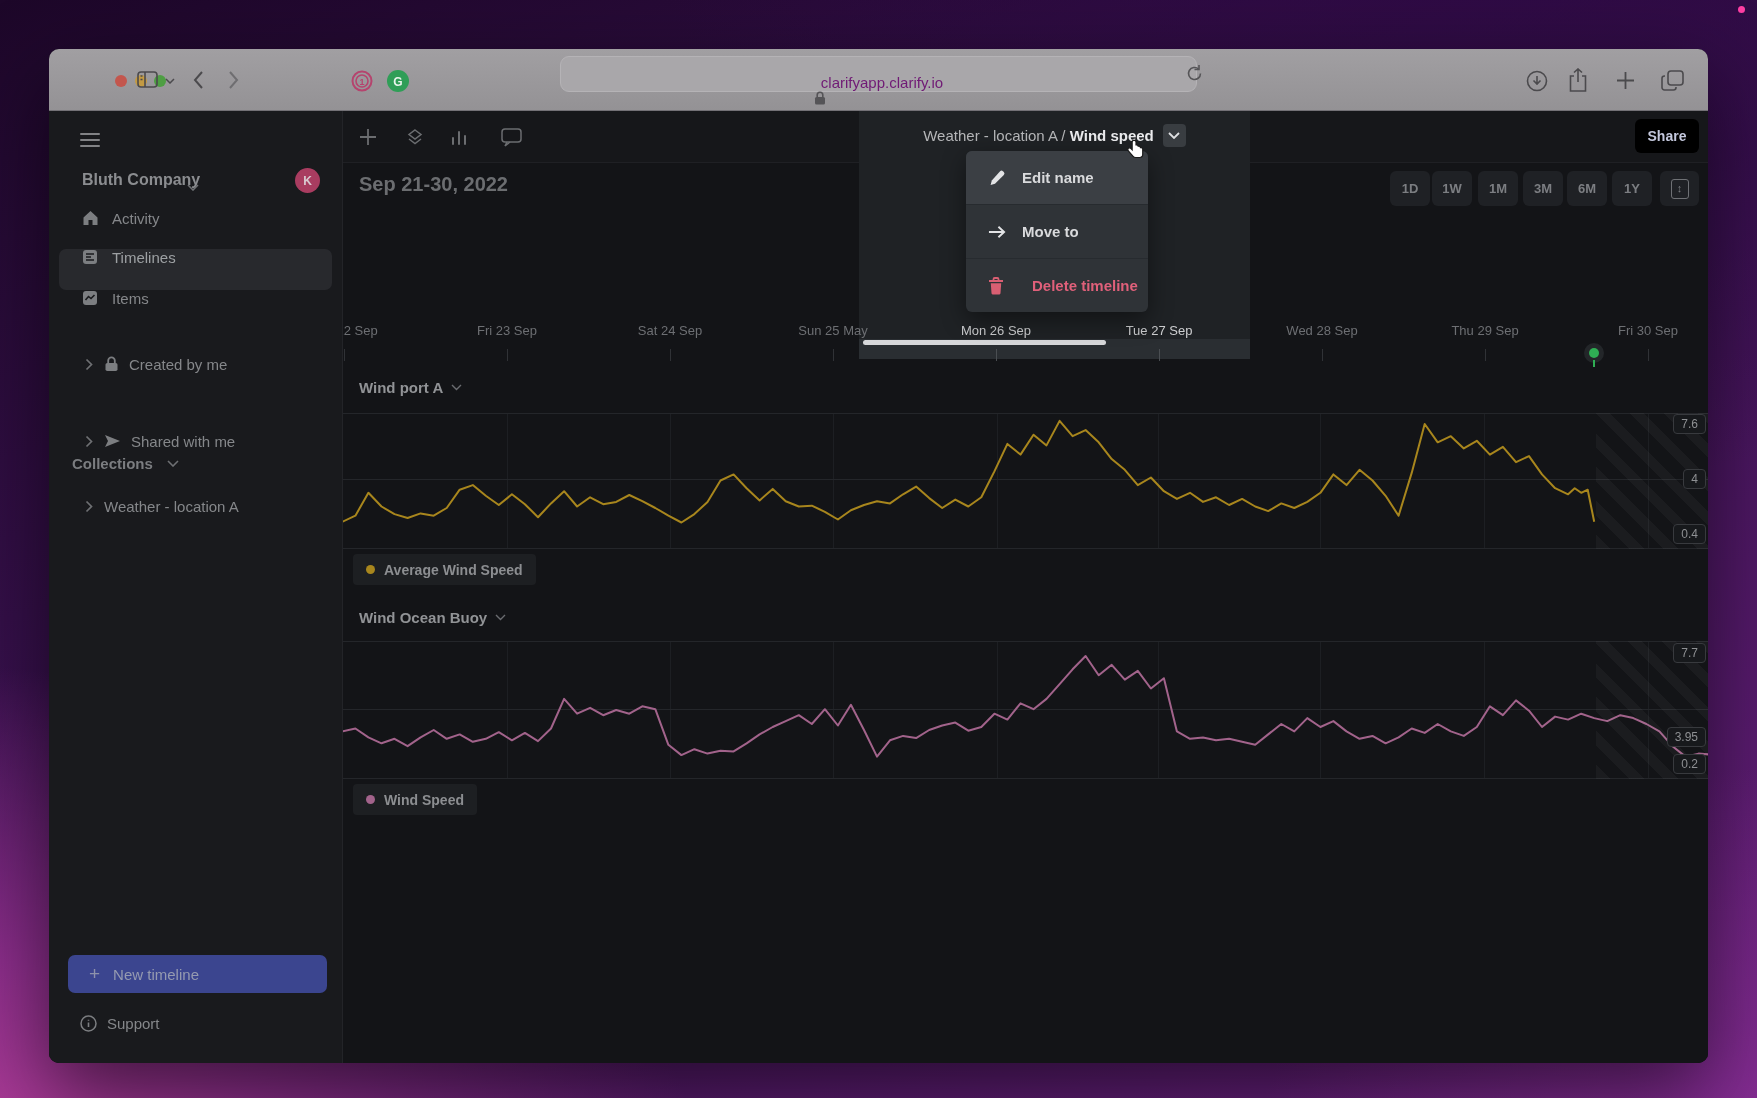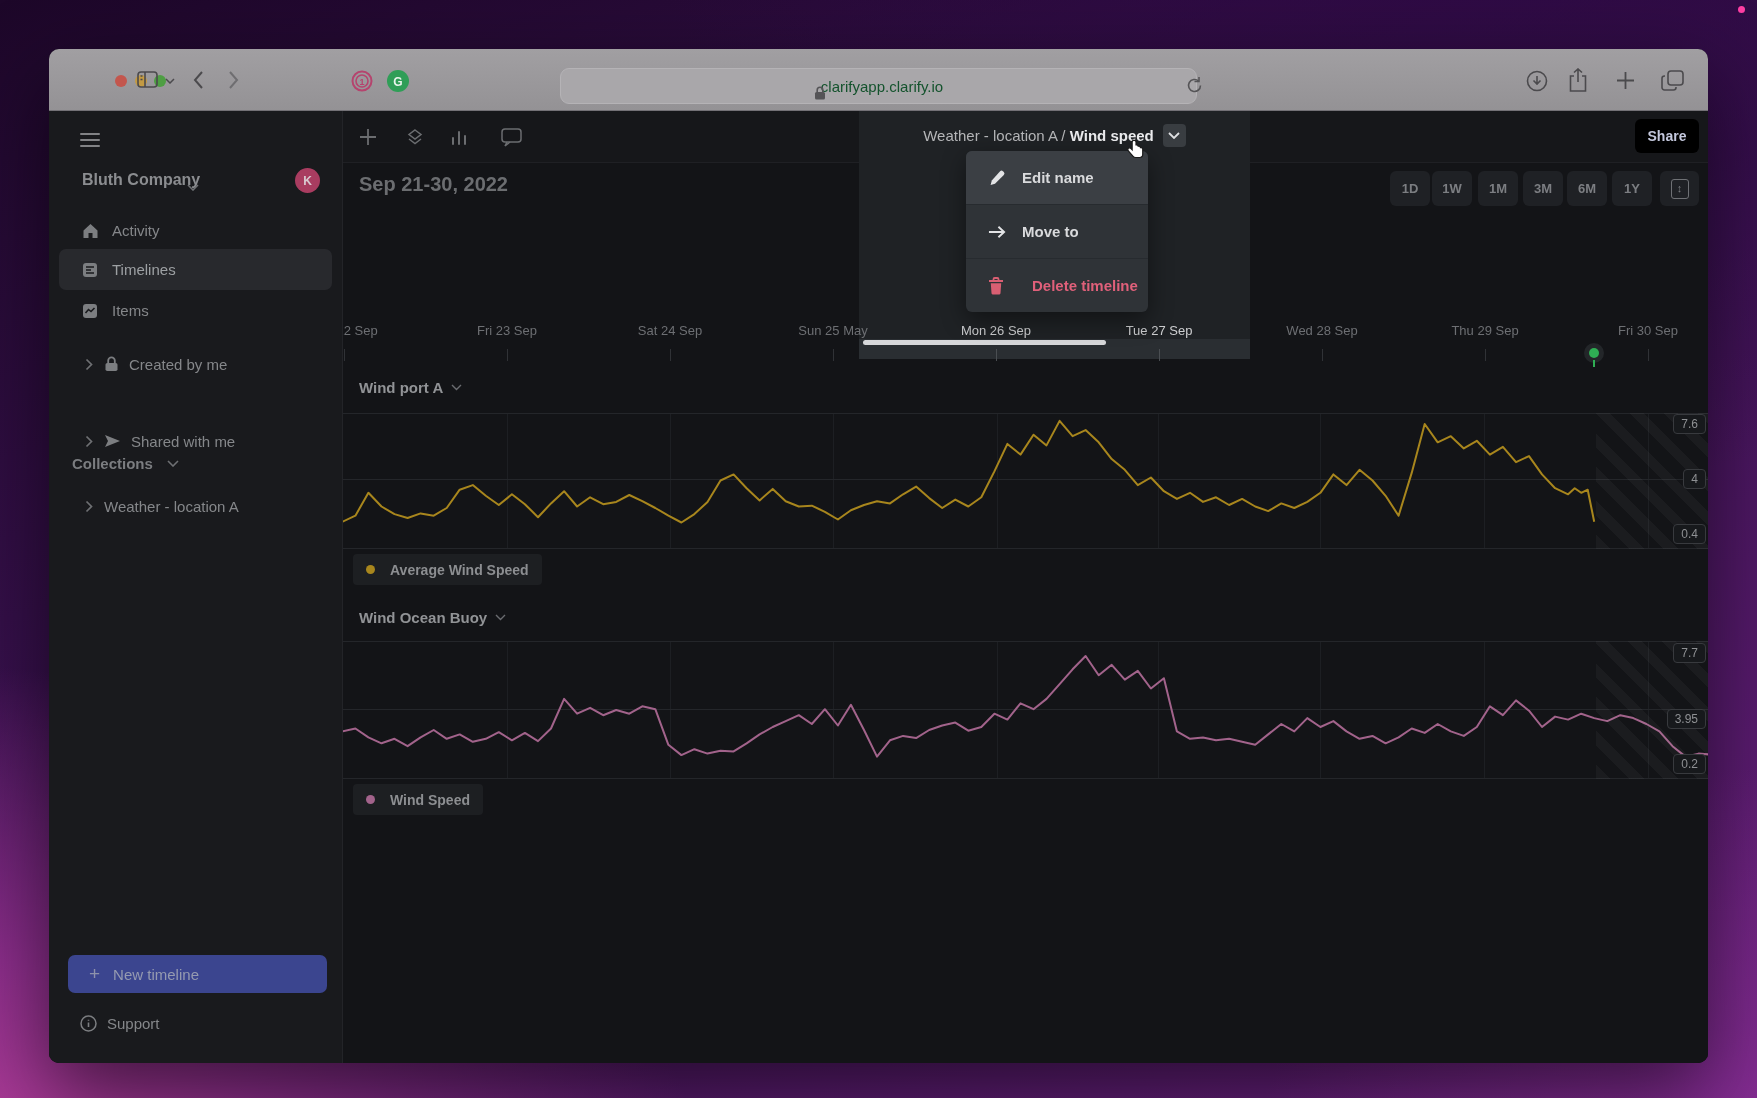--- a/index.html
+++ b/index.html
@@ -10,36 +10,36 @@
          radial-gradient(1150px 850px at -6% 116%, #cf4aa4 0%, #8a2d89 38%, rgba(60,16,80,0) 72%),
          radial-gradient(1400px 1000px at 85% -10%, #2e0a44 0%, rgba(30,8,45,0) 60%),
          linear-gradient(160deg, #1d0729 0%, #3a1150 45%, #6b2180 100%);}
   .dot-tr{position:absolute;width:7px;height:7px;border-radius:50%;background:#ff3fa4;left:1738px;top:6px;}
   .window{position:absolute;left:49px;top:49px;width:1659px;height:1014px;border-radius:10px;
           overflow:hidden;box-shadow:0 30px 80px rgba(0,0,0,.55);background:#131417;}
   
   .chrome{position:relative;height:61px;background:linear-gradient(#a19fa2,#949295);border-bottom:1px solid #737176;}
   .tl{position:absolute;top:26px;width:12px;height:12px;border-radius:50%;}
   .chrome svg{position:absolute;color:#4b4a4d;}
-  .urlfield{position:absolute;left:511px;top:19px;width:635px;height:34px;border-radius:9px;
-            background:#a9a7aa;border:1px solid #b5b3b6;display:flex;align-items:center;justify-content:center;
-            color:#14532d;font-size:15px;}
+  .urlfield{position:absolute;left:511px;top:7px;width:635px;height:34px;border-radius:9px;
+            background:#a9a7aa;border:1px solid #b5b3b6;display:flex;align-items:flex-end;justify-content:center;
+            color:#701a75;font-size:15px;}
   .urlfield .lock{margin-right:7px;display:flex;}
   .urlfield .reload{position:absolute;right:10px;top:7px;}
   
   .app{position:absolute;left:0;top:62px;right:0;bottom:0;display:flex;background:#131417;}
   .sidebar{position:relative;width:293px;background:#191a1d;border-right:1px solid #232428;flex:none;color:#85878a;}
   .burger{position:absolute;left:31px;top:22px;width:20px;height:14px;cursor:pointer;}
   .burger i{display:block;height:2px;background:#828386;margin-bottom:4px;border-radius:1px;}
   .company{position:absolute;left:0;top:54px;width:100%;height:32px;}
   .company .cname{position:absolute;left:33px;top:6px;font-size:16px;font-weight:bold;color:#8b8d90;}
   .company .chev{position:absolute;left:138px;top:12px;}
   .avatar{position:absolute;right:22px;top:3px;width:25px;height:25px;border-radius:50%;background:#a93c60;
           color:#d9c9d0;font-size:12px;font-weight:bold;display:flex;align-items:center;justify-content:center;}
-  .navrow{position:absolute;left:10px;right:10px;height:41px;border-radius:7px;display:flex;align-items:center;font-size:15px;}
+  .navrow{position:absolute;left:10px;right:10px;height:41px;border-radius:7px;display:flex;font-size:15px;}
   .navrow .ic{width:18px;margin-left:23px;margin-right:12px;display:flex;color:#7c7e81;}
   .navrow.sel{background:#28292d;color:#9da0a3;}
   .grouprow{position:absolute;left:0;height:30px;display:flex;align-items:center;font-size:15px;color:#85878a;}
   .grouprow .chv{margin-left:36px;margin-right:11px;display:flex;color:#6e7073;}
   .grouprow .gic{margin-right:10px;display:flex;color:#7c7e81;}
   .collections{position:absolute;left:23px;font-size:15px;font-weight:bold;color:#7b7d80;display:flex;align-items:center;}
   .collections .chv{margin-left:14px;display:flex;color:#6e7073;}
   .newtl{position:absolute;left:19px;top:844px;width:259px;height:38px;border-radius:7px;background:#3b458f;
          color:#959ab0;font-size:15px;display:flex;align-items:center;cursor:pointer;}
   .newtl .plus{margin:0 13px 0 21px;font-size:19px;color:#8d92ab;}
@@ -85,21 +85,21 @@
   .pin .stem{position:absolute;left:9px;top:17px;width:2px;height:7px;background:#2fae54;}
   
   .charttitle{position:absolute;left:16px;font-size:15px;font-weight:bold;color:#919396;display:flex;align-items:center;cursor:pointer;}
   .charttitle .chv{margin-left:8px;display:flex;color:#6a6c70;}
   .chart{position:absolute;left:0;width:1366px;}
   .hatch{position:absolute;left:1253px;width:113px;
          background:repeating-linear-gradient(45deg, rgba(255,255,255,0.035) 0 10px, transparent 10px 24px);}
   .ychip{position:absolute;right:2px;transform:translateY(-50%);background:#17191c;border:1px solid #383a3e;
          border-radius:4px;color:#8e9093;font-size:12px;padding:2px 7px;}
   .legend{position:absolute;left:10px;height:31px;border-radius:4px;background:#1d1f22;display:flex;align-items:center;
-          padding:0 13px;font-size:14px;font-weight:bold;color:#8c8e91;cursor:pointer;gap:6px;}
+          padding:0 13px;font-size:14px;font-weight:bold;color:#8c8e91;cursor:pointer;}
   .legend .dot{width:9px;height:9px;border-radius:50%;margin-right:9px;}
   .cursorhand{position:absolute;left:782px;top:28px;z-index:9;}
 </style>
 </head>
 <body>
 
 <div class="dot-tr"></div>
 
 <div class="window">
 
@@ -434,18 +434,18 @@
       <div class="legend" style="top:673px">
         <span class="dot" id="dot-1" style="background: rgb(162, 99, 139);"></span>
         <span>Wind Speed</span>
       </div>
 
       <div id="ychips">
           <div class="ychip" style="top: 313px;">7.6</div>
           <div class="ychip" style="top: 368px;">4</div>
           <div class="ychip" style="top: 423px;">0.4</div>
           <div class="ychip" style="top: 542px;">7.7</div>
-          <div class="ychip" style="top: 608px;">3.95</div>
+          <div class="ychip" style="top: 626px;">3.95</div>
           <div class="ychip" style="top: 653px;">0.2</div>
         </div>
     </div>
   </div>
 </div>
 
 </body></html>

